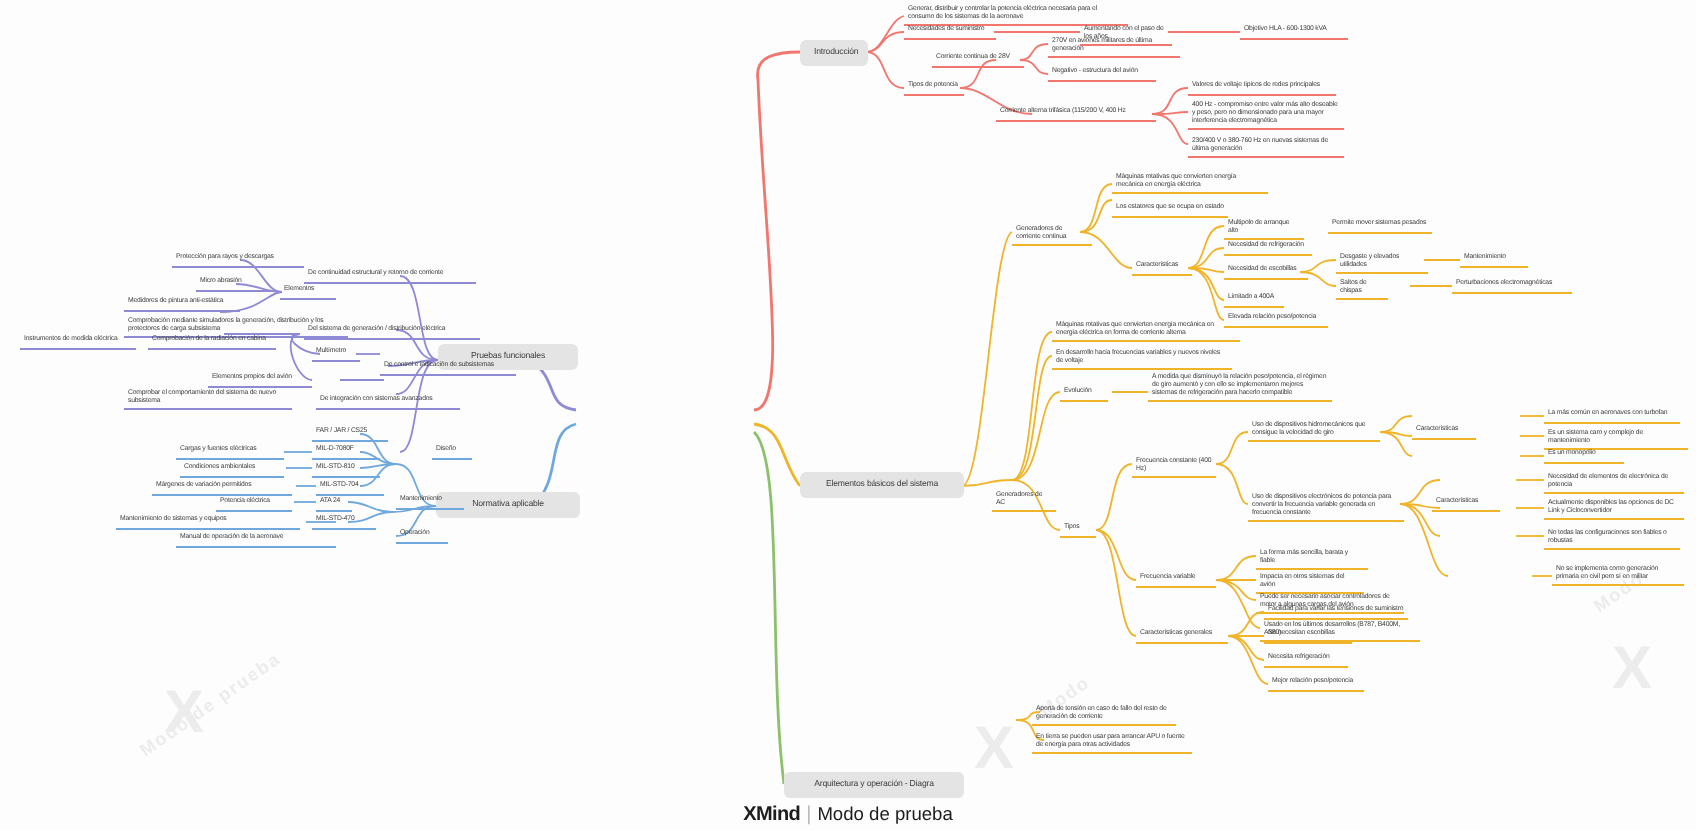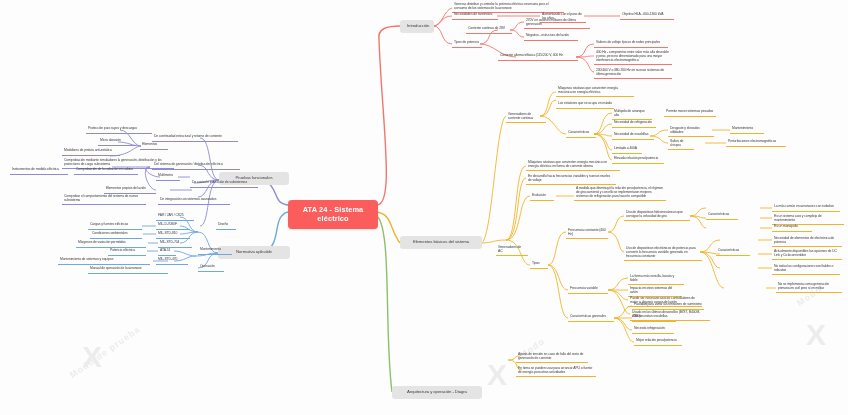--- a/index.html
+++ b/index.html
@@ -212,21 +212,20 @@
       <path d="M143,234 L156,234" stroke="#6fa8dc"></path>
       <path d="M148,243 L158,243" stroke="#6fa8dc"></path>
 
       <path d="M196,256 C186,256 184,251 174,251" stroke="#6fa8dc"></path>
       <path d="M196,256 C186,256 186,261 174,261" stroke="#6fa8dc"></path>
       <path d="M153,261 L168,261" stroke="#6fa8dc"></path>
       <path d="M147,251 L158,251" stroke="#6fa8dc"></path>
     </g>
   </svg>
 
-  <div class="node central" style="left:288px; top:200px; width:90px;">ATA 24 - Sistema eléctrico</div>
 
   <div class="node main-topic" style="left:400px; top:20px; width:34px;">Introducción</div>
   <div class="node main-topic" style="left:400px; top:236px; width:82px;">Elementos básicos del sistema</div>
   <div class="node main-topic" style="left:392px; top:386px; width:90px;">Arquitectura y operación - Diagra</div>
   <div class="node main-topic" style="left:219px; top:172px; width:70px;">Pruebas funcionales</div>
   <div class="node main-topic" style="left:218px; top:246px; width:72px;">Normativa aplicable</div>
 
   <div class="node sub u-red" style="left:452px; top:2px; width:112px;">Generar, distribuir y controlar la potencia eléctrica necesaria para el consumo de los sistemas de la aeronave</div>
   <div class="node sub u-red" style="left:452px; top:12px; width:46px;">Necesidades de suministro</div>
   <div class="node sub u-red" style="left:540px; top:12px; width:46px;">Aumentando con el paso de los años</div>
@@ -309,14 +308,17 @@
   <div class="node sub u-blue" style="left:76px; top:240px; width:70px;">Márgenes de variación permitidos</div>
   <div class="node sub u-blue" style="left:158px; top:240px; width:34px;">MIL-STD-704</div>
   <div class="node sub u-blue" style="left:108px; top:248px; width:38px;">Potencia eléctrica</div>
   <div class="node sub u-blue" style="left:158px; top:248px; width:18px;">ATA 24</div>
   <div class="node sub u-blue" style="left:58px; top:257px; width:92px;">Mantenimiento de sistemas y equipos</div>
   <div class="node sub u-blue" style="left:156px; top:257px; width:32px;">MIL-STD-470</div>
   <div class="node sub u-blue" style="left:198px; top:247px; width:34px;">Mantenimiento</div>
   <div class="node sub u-blue" style="left:88px; top:266px; width:80px;">Manual de operación de la aeronave</div>
   <div class="node sub u-blue" style="left:198px; top:264px; width:26px;">Operación</div>
 
+  <div id="footer">
+    <span class="bx">XMind</span><span class="sep">|</span><span class="md">Modo de prueba</span>
+  </div>
 
 </div>
 
 </body></html>

